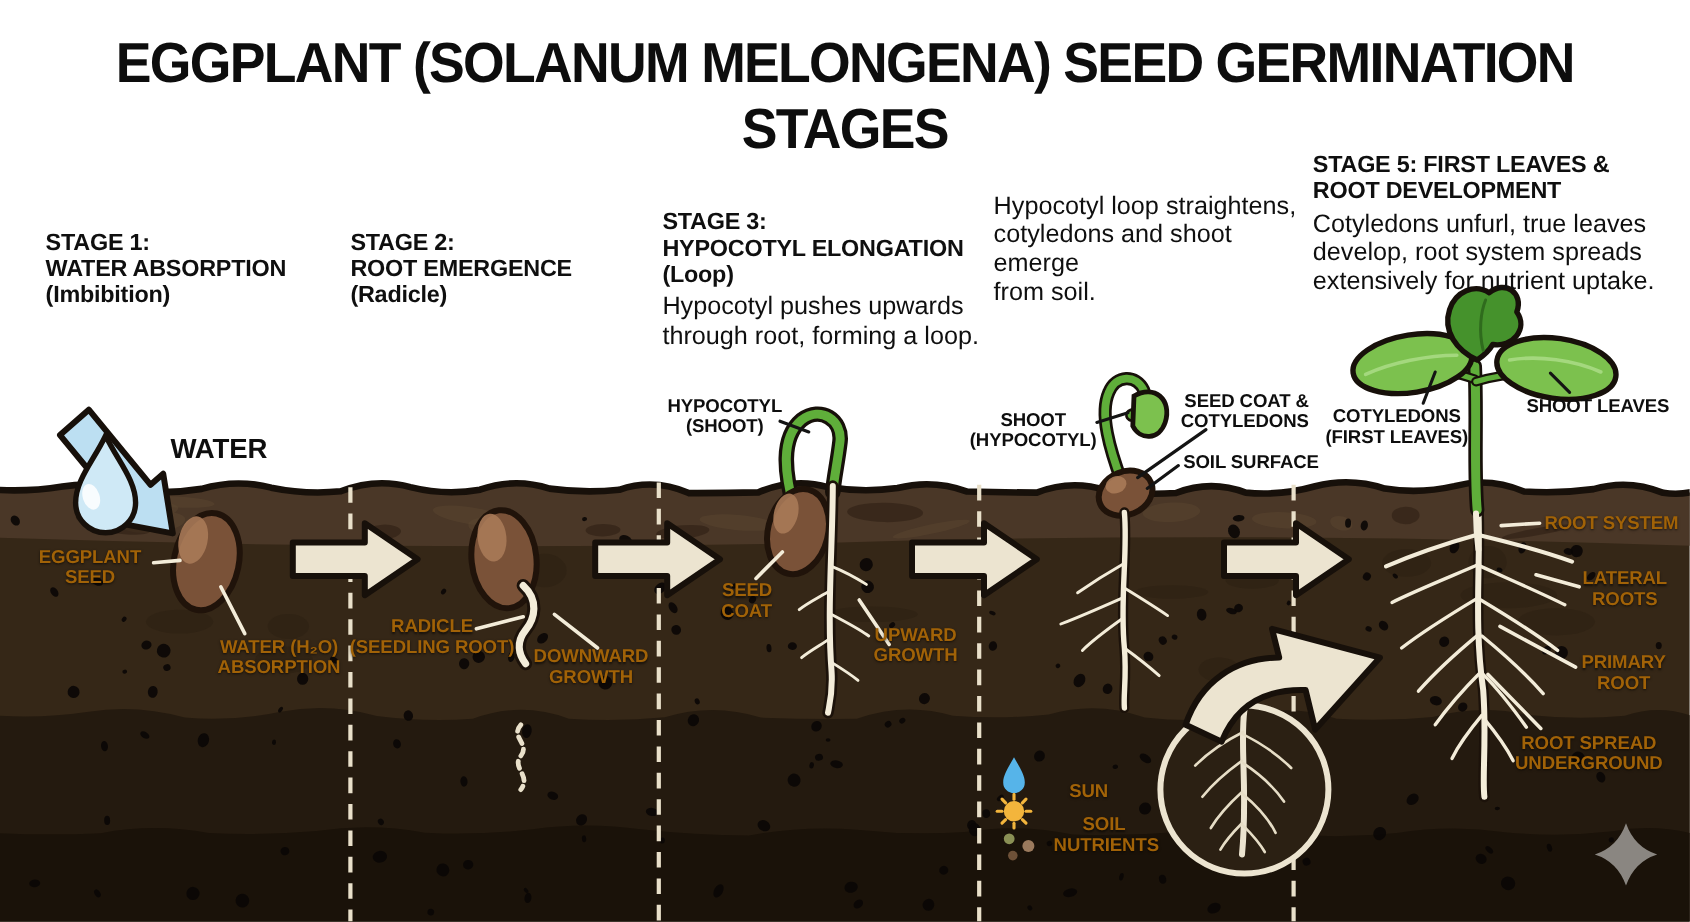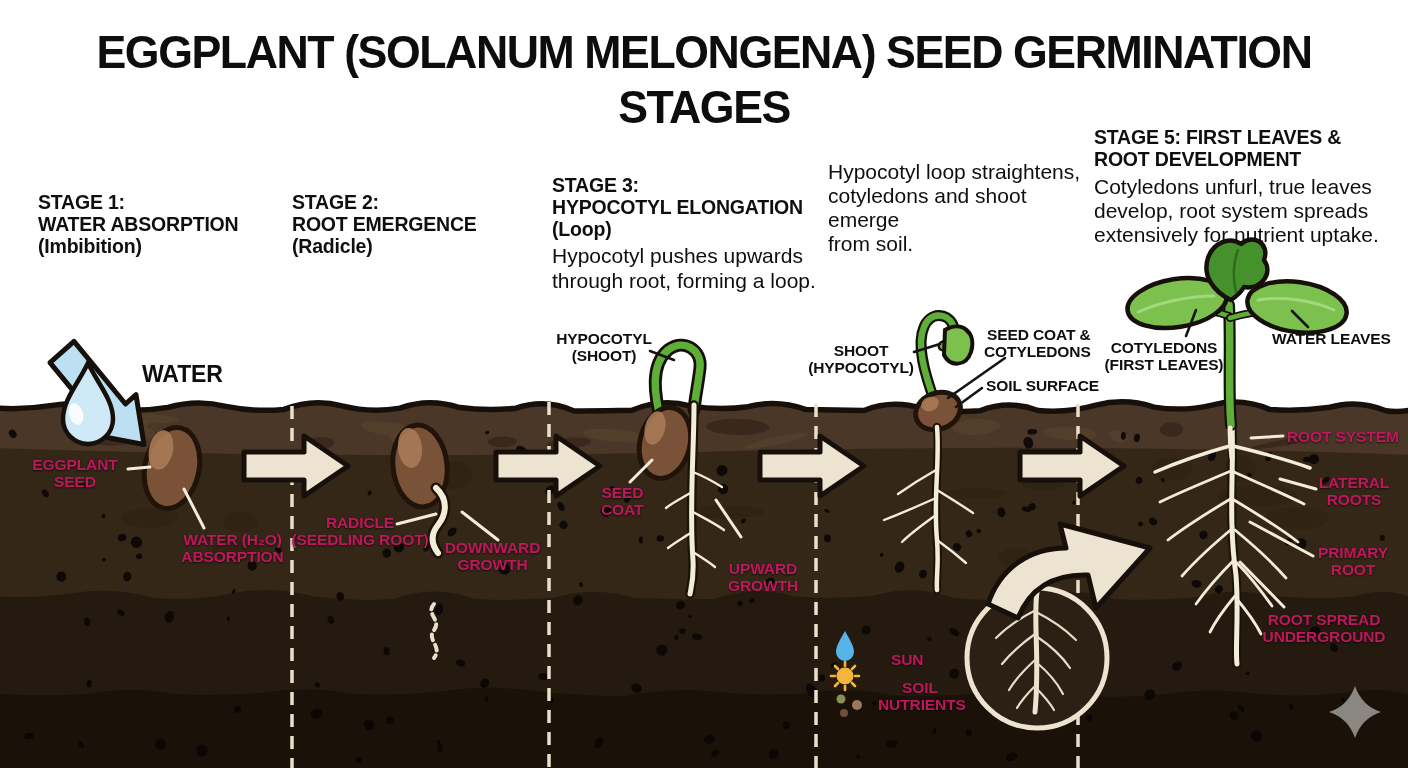--- a/index.html
+++ b/index.html
@@ -15,21 +15,21 @@
   }
   .stage{position:absolute;text-align:left;color:#0f0f0f;}
   .st-title{font-weight:800;font-size:19.5px;line-height:1.12;white-space:pre-line;letter-spacing:-.2px;}
   .st-desc{font-size:21px;line-height:1.15;white-space:pre-line;margin-top:4px;}
   .s1{left:38px;top:192px;width:250px;}
   .s2{left:292px;top:192px;width:255px;}
   .s3{left:552px;top:175px;width:275px;}
   .s4{left:828px;top:156px;width:258px;}
   .s5{left:1094px;top:127px;width:295px;}
   .lbl{position:absolute;font-weight:800;font-size:15.5px;line-height:1.12;white-space:pre-line;letter-spacing:-.1px;}
-  .light{color:#be185d;text-shadow:0 1px 2px rgba(0,0,0,.65);}
+  .light{color:#a16207;text-shadow:0 1px 2px rgba(0,0,0,.65);}
   .dark{color:#0e0e0e;}
   .ta-c{text-align:center;}.ta-l{text-align:right;}
 </style>
 </head>
 <body>
 
 <svg class="scene" viewBox="0 0 1408 768" aria-hidden="true">
 
   <g>
     <path id="surfFill" fill="#352717" d="M-6,408 Q23.0,410.1 52,405.4 Q81.0,400.9 110,409.2 Q139.0,412.1 168,407.4 Q197.0,398.9 226,406.4 Q255.0,412.3 284,409.4 Q313.0,398.0 342,405.9 Q371.0,413.1 400,408.1 Q429.0,397.8 458,407.2 Q487.0,411.2 516,408.2 Q545.0,398.2 574,410.9 Q603.0,411.0 632,410.3 Q661.0,397.8 690,405.9 Q719.0,410.7 748,406.7 Q777.0,399.2 806,409.6 Q835.0,410.3 864,410.5 Q893.0,399.2 922,408.7 Q951.0,412.8 980,410.8 Q1009.0,399.5 1038,410.5 Q1067.0,413.4 1096,405.2 Q1125.0,397.7 1154,407.1 Q1183.0,411.8 1212,405.1 Q1241.0,397.4 1270,409.6 Q1299.0,411.5 1328,407.6 Q1357.0,398.9 1386,410.7 Q1400.0,412.9 1414,409.1 L1414,774 L-6,774 Z"></path>
@@ -416,32 +416,32 @@
 <div class="lbl light ta-c" style="left:150px;top:531px;width:165px">WATER (H₂O)
 ABSORPTION</div>
 <div class="lbl light ta-c" style="left:290px;top:514px;width:140px">RADICLE
 (SEEDLING ROOT)</div>
 <div class="lbl light ta-c" style="left:440px;top:539px;width:105px">DOWNWARD
 GROWTH</div>
 <div class="lbl dark ta-c" style="left:552px;top:330px;width:104px">HYPOCOTYL
 (SHOOT)</div>
 <div class="lbl light ta-l" style="left:601px;top:484px">SEED
 COAT</div>
-<div class="lbl light ta-c" style="left:722px;top:560px;width:82px">UPWARD
+<div class="lbl light ta-c" style="left:722px;top:521px;width:82px">UPWARD
 GROWTH</div>
 <div class="lbl dark ta-c" style="left:806px;top:342px;width:110px">SHOOT
 (HYPOCOTYL)</div>
 <div class="lbl dark ta-l" style="left:984px;top:326px">SEED COAT &amp;
 COTYLEDONS</div>
 <div class="lbl dark ta-l" style="left:986px;top:377px">SOIL SURFACE</div>
 <div class="lbl light ta-l" style="left:891px;top:651px">SUN</div>
 <div class="lbl light ta-c" style="left:878px;top:679px;width:84px">SOIL
 NUTRIENTS</div>
 <div class="lbl dark ta-c" style="left:1100px;top:339px;width:128px">COTYLEDONS
 (FIRST LEAVES)</div>
-<div class="lbl dark ta-l" style="left:1272px;top:330px">WATER LEAVES</div>
+<div class="lbl dark ta-l" style="left:1272px;top:330px">SHOOT LEAVES</div>
 <div class="lbl light ta-l" style="left:1287px;top:428px">ROOT SYSTEM</div>
 <div class="lbl light ta-c" style="left:1316px;top:474px;width:76px">LATERAL
 ROOTS</div>
 <div class="lbl light ta-c" style="left:1314px;top:544px;width:78px">PRIMARY
 ROOT</div>
 <div class="lbl light ta-c" style="left:1256px;top:611px;width:136px">ROOT SPREAD
 UNDERGROUND</div>
 
 </body></html>

